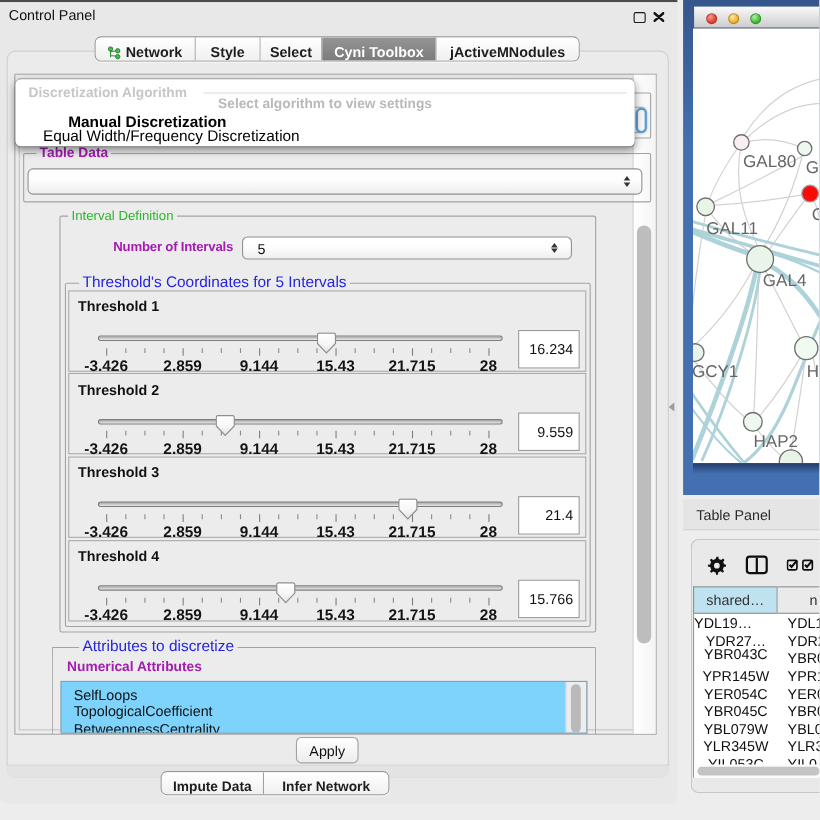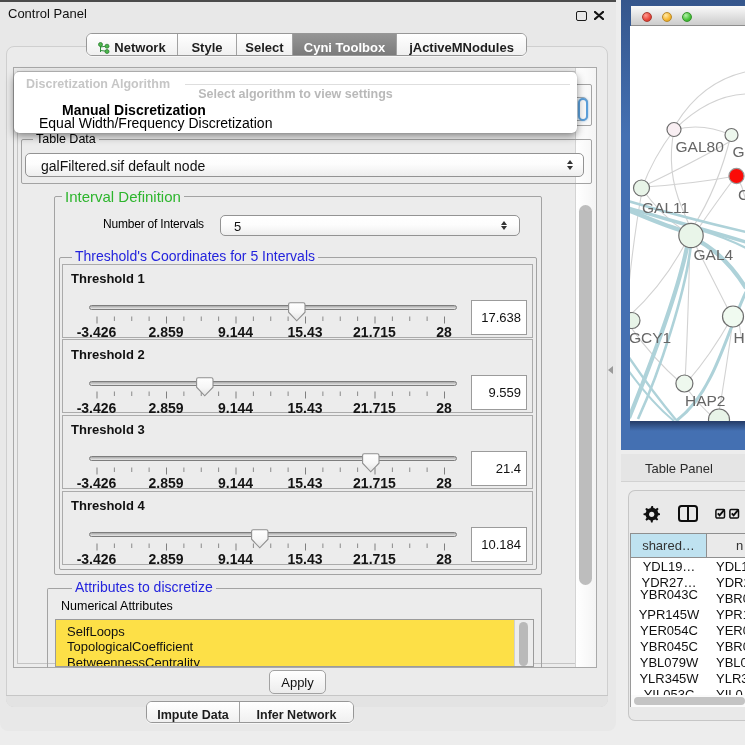--- a/index.html
+++ b/index.html
@@ -17,21 +17,21 @@
 #panelA{left:6px;top:46px;width:602px;height:661px;background:#ebebeb;border:1px solid #cfcfcf;border-radius:8px;}
 #panelAstrip{left:6px;top:695px;width:602px;height:12px;background:#e3e3e3;border-top:1px solid #c6c6c6;border-radius:0 0 8px 8px;}
 #panelB{left:13px;top:67px;width:584px;height:601px;border:1px solid #a9a9a9;background:#ececec;}
 #panelC{left:17px;top:71px;width:576px;height:593px;border:1px solid #c4c4c4;}
 
 #vsb{left:575px;top:68px;width:21px;height:599px;background:linear-gradient(to right,#ffffff,#f4f4f4);border-left:1px solid #d4d4d4;}
 #vsbthumb{left:579px;top:205px;width:13px;height:380px;background:#bdbdbd;border-radius:7px;}
 
 .gb{border:1px solid #a3a3a3;border-radius:2px;}
 .gbt{position:absolute;top:-7px;background:#ececec;padding:0 3px;font-size:12.5px;line-height:13px;white-space:nowrap;}
-.bold{font-weight:normal;color:#000000;}
+.bold{font-weight:bold;color:#a21caf;}
 .blue{color:#2424dd;}
 .green{color:#2db52d;}
 
 .cbx{border:1px solid #939393;border-radius:5px;background:linear-gradient(#ffffff 0%,#fdfdfd 45%,#eeeeee 100%);box-shadow:inset 0 1px 0 #fff;}
 .cbx .ar{position:absolute;top:0;bottom:0;display:flex;flex-direction:column;justify-content:center;align-items:center;}
 .tri-u{width:0;height:0;border-left:3.5px solid transparent;border-right:3.5px solid transparent;border-bottom:4.5px solid #333;margin-bottom:2px;}
 .tri-d{width:0;height:0;border-left:3.5px solid transparent;border-right:3.5px solid transparent;border-top:4.5px solid #333;}
 
 .thp{border:1px solid #ababab;background:#ececec;}
 .track{position:absolute;height:5px;border:1px solid #7d7d7d;border-radius:2.5px;background:linear-gradient(#a8a8a8,#e9e9e9);}
@@ -42,21 +42,21 @@
 
 #popup{left:14px;top:72px;width:563px;height:61px;background:#ffffff;border-radius:5px;box-shadow:0 3px 8px rgba(0,0,0,0.45),0 0 1px rgba(0,0,0,0.3);}
 
 #netwin{left:621px;top:0;width:124px;height:450px;background:linear-gradient(#35568c,#4470b2 30%,#4470b2);}
 #nettitle{left:631px;top:6px;width:114px;height:20px;background:linear-gradient(#fafafa,#cccccc);border-bottom:1px solid #8e8e8e;}
 .dot{position:absolute;width:10px;height:10px;border-radius:50%;top:11.5px;}
 #netcanvas{left:630px;top:26px;width:115px;height:395px;background:#fff;overflow:hidden;}
 #netshadow{left:630px;top:421px;width:115px;height:10px;background:linear-gradient(rgba(10,15,40,0.55),rgba(10,15,40,0));}
 
 #tpbar{left:621px;top:454px;width:124px;height:28px;background:#e5e5e5;border-bottom:1px solid #d2d2d2;}
-#tpbartxt{left:633px;top:461px;font-size:13px;color:#2b2b2b;margin-left:12px;}
+#tpbartxt{left:633px;top:461px;font-size:13px;color:#2b2b2b;}
 #browser{left:628px;top:490px;width:125px;height:231px;background:#e9e9e9;border:1px solid #c6c6c6;border-radius:7px 0 0 7px;border-right:none;}
 #tbl{left:630px;top:533px;width:115px;height:174px;background:#fff;border-left:1px solid #9a9a9a;}
 .hdr{position:absolute;top:533px;height:25px;font-size:13px;color:#333;display:flex;align-items:center;border-top:1px solid #8f8f8f;border-bottom:1px solid #8f8f8f;}
 .row{position:absolute;font-size:13px;color:#101010;white-space:nowrap;}
 </style></head><body>
 
 <div class="abs" id="cp"></div>
 <div class="abs" id="panelA"></div>
 <div class="abs" id="panelAstrip"></div>
 <div class="abs" id="cptitle">Control Panel</div>
@@ -82,28 +82,27 @@
 <div class="abs" id="vsbthumb"></div>
 <div class="abs gb" style="left:21px;top:84px;width:571px;height:42px;">
     <span class="gbt bold" style="left:4px;">Discretization Algorithm</span>
   </div>
 <div class="abs" style="left:560px;top:97px;width:28px;height:24px;background:#fff;border:1px solid #aaa;border-radius:5px;"></div>
 <div class="abs" style="left:577.5px;top:97.5px;width:10px;height:23.5px;border:2.8px solid #5b9ed8;border-radius:5.5px;background:#f8f8f8;box-shadow:0 0 2.5px rgba(91,158,216,0.75);"></div>
 <div class="abs gb" style="left:21px;top:139px;width:571px;height:45px;">
     <span class="gbt bold" style="left:11px;">Table Data</span>
   </div>
 <div class="abs cbx" style="left:25px;top:153px;width:559px;height:24px;">
-    <div style="position:absolute;left:15px;top:3.5px;font-size:14px;color:#111;">galFiltered.sif default node</div>
     <div class="ar" style="right:10px;">
       <div class="tri-u"></div>
       <div class="tri-d"></div>
     </div>
   </div>
 <div class="abs gb" style="left:54px;top:196px;width:488px;height:379px;">
-    <span class="gbt green" style="left:7px;font-size:15px;">Interval Definition</span>
+    <span class="gbt green" style="left:7px;font-size:12px;">Interval Definition</span>
   </div>
 <div class="abs bold" style="left:103px;top:217px;font-size:12px;letter-spacing:-0.2px;">Number of Intervals</div>
 <div class="abs cbx" style="left:220px;top:215px;width:300px;height:21px;">
     <div style="position:absolute;left:13px;top:3px;font-size:13px;color:#111;">5</div>
     <div class="ar" style="right:12px;">
       <div class="tri-u" style="border-left-width:3px;border-right-width:3px;border-bottom-width:4px;margin-bottom:1.5px;"></div>
       <div class="tri-d" style="border-left-width:3px;border-right-width:3px;border-top-width:4px;"></div>
     </div>
   </div>
 <div class="abs gb" style="left:59px;top:257px;width:478px;height:313px;">
@@ -146,21 +145,21 @@
         <path d="M2.2 0.8 H15.3 Q17 0.8 17 2.5 V10.2 L8.75 18.8 L0.6 10.2 V2.5 Q0.6 0.8 2.2 0.8 Z" fill="url(#tg)" stroke="#8f8f8f" stroke-width="1.1"></path>
         <defs>
           <linearGradient id="tg" x1="0" y1="0" x2="0" y2="1">
             <stop offset="0" stop-color="#ffffff"></stop>
             <stop offset="0.55" stop-color="#f6f6f6"></stop>
             <stop offset="1" stop-color="#e3e3e3"></stop>
           </linearGradient>
         </defs>
       </svg>
     </div>
-    <div class="vbox" style="left:408.5px;top:35px;width:56px;height:35px;line-height:33px;">17.638</div>
+    <div class="vbox" style="left:408.5px;top:35px;width:56px;height:35px;line-height:33px;">16.234</div>
   </div>
 <div class="abs thp" style="left:61.5px;top:339.2px;width:471px;height:74px;">
     <div style="position:absolute;left:8.5px;top:6.5px;font-size:13px;font-weight:bold;color:#111;">Threshold 2</div>
     <div class="track" style="left:26.5px;top:40.5px;width:368px;"></div>
     <svg width="471" height="74" viewBox="0 0 471 74" style="position:absolute;left:0;top:0;">
       <line x1="34.00" y1="51.5" x2="34.00" y2="58.5" stroke="#7f7f7f" stroke-width="1"></line>
       <line x1="51.38" y1="51.5" x2="51.38" y2="56" stroke="#8a8a8a" stroke-width="1"></line>
       <line x1="68.75" y1="51.5" x2="68.75" y2="56" stroke="#8a8a8a" stroke-width="1"></line>
       <line x1="86.12" y1="51.5" x2="86.12" y2="56" stroke="#8a8a8a" stroke-width="1"></line>
       <line x1="103.50" y1="51.5" x2="103.50" y2="58.5" stroke="#7f7f7f" stroke-width="1"></line>
@@ -284,27 +283,27 @@
         <path d="M2.2 0.8 H15.3 Q17 0.8 17 2.5 V10.2 L8.75 18.8 L0.6 10.2 V2.5 Q0.6 0.8 2.2 0.8 Z" fill="url(#tg)" stroke="#8f8f8f" stroke-width="1.1"></path>
         <defs>
           <linearGradient id="tg" x1="0" y1="0" x2="0" y2="1">
             <stop offset="0" stop-color="#ffffff"></stop>
             <stop offset="0.55" stop-color="#f6f6f6"></stop>
             <stop offset="1" stop-color="#e3e3e3"></stop>
           </linearGradient>
         </defs>
       </svg>
     </div>
-    <div class="vbox" style="left:408.5px;top:35px;width:56px;height:35px;line-height:33px;">10.184</div>
+    <div class="vbox" style="left:408.5px;top:35px;width:56px;height:35px;line-height:33px;">15.766</div>
   </div>
 <div class="abs" style="left:47px;top:588px;width:495px;height:80px;border:1px solid #a3a3a3;border-bottom:none;border-radius:2px 2px 0 0;">
     <span class="gbt blue" style="left:4px;font-size:14px;top:-8px;margin-left:20px;">Attributes to discretize</span>
   </div>
 <div class="abs bold" style="left:61px;top:599px;font-size:12.5px;">Numerical Attributes</div>
-<div class="abs" style="left:55px;top:619px;width:479px;height:48px;background:#fde047;border:1px solid #9b9b9b;overflow:hidden;">
+<div class="abs" style="left:55px;top:619px;width:479px;height:48px;background:#7dd3fc;border:1px solid #9b9b9b;overflow:hidden;">
     <div style="position:absolute;left:11px;top:3.5px;font-size:13px;color:#111;line-height:15.5px;">SelfLoops<br>TopologicalCoefficient<br>BetweennessCentrality</div>
     <div style="position:absolute;right:0;top:0;bottom:0;width:19px;background:#ededed;border-left:1px solid #d0d0d0;"></div>
     <div style="position:absolute;right:5px;top:2px;width:9.5px;height:44px;background:#b9b9b9;border-radius:5px;"></div>
   </div>
 <div class="abs btn" style="left:269px;top:670px;width:57px;height:24px;">Apply</div>
 <div class="abs seg" style="left:146px;top:701px;height:22px;">
     <div class="tb" style="width:93px;font-size:12.5px;">Impute Data</div>
     <div class="tb" style="width:113px;font-size:12.5px;">Infer Network</div>
   </div>
 <div class="abs" style="left:608px;top:366px;width:0;height:0;border-top:4px solid transparent;border-bottom:4px solid transparent;border-right:5px solid #9a9a9a;"></div>
@@ -391,21 +390,21 @@
     <rect x="0.9" y="1.5" width="8.6" height="8.6" rx="1.4" fill="#e9e9e9" stroke="#0d0d0d" stroke-width="1.5"></rect>
     <path d="M2.8 5.4 L4.6 7.4 L9.6 1.4" stroke="#0d0d0d" stroke-width="1.9" fill="none"></path>
   </svg>
 <svg width="11" height="11" viewBox="0 0 11 11" class="abs" style="left:728.5px;top:508px;">
     <rect x="0.9" y="1.5" width="8.6" height="8.6" rx="1.4" fill="#e9e9e9" stroke="#0d0d0d" stroke-width="1.5"></rect>
     <path d="M2.8 5.4 L4.6 7.4 L9.6 1.4" stroke="#0d0d0d" stroke-width="1.9" fill="none"></path>
   </svg>
 <div class="abs" id="tbl"></div>
 <div class="abs hdr" style="left:630px;width:77px;background:#bfe2f0;border-left:1px solid #8f8f8f;border-right:1px solid #8f8f8f;justify-content:center;">shared…</div>
 <div class="abs hdr" style="left:707px;width:38px;background:#eaeaea;padding-left:29px;">n</div>
-<div class="row" style="left:631px;top:559.3px;width:76px;text-align:center;">YDL19…</div>
+<div class="row" style="left:631px;top:559.3px;width:76px;text-align:left;">YDL19…</div>
 <div class="row" style="left:716px;top:559.3px;">YDL1</div>
 <div class="row" style="left:631px;top:575.3px;width:76px;text-align:center;">YDR27…</div>
 <div class="row" style="left:716px;top:575.3px;">YDR2</div>
 <div class="row" style="left:631px;top:587px;width:76px;text-align:center;">YBR043C</div>
 <div class="row" style="left:716px;top:591.3px;">YBR0</div>
 <div class="row" style="left:631px;top:607.3px;width:76px;text-align:center;">YPR145W</div>
 <div class="row" style="left:716px;top:607.3px;">YPR1</div>
 <div class="row" style="left:631px;top:623.3px;width:76px;text-align:center;">YER054C</div>
 <div class="row" style="left:716px;top:623.3px;">YER0</div>
 <div class="row" style="left:631px;top:639.3px;width:76px;text-align:center;">YBR045C</div>

